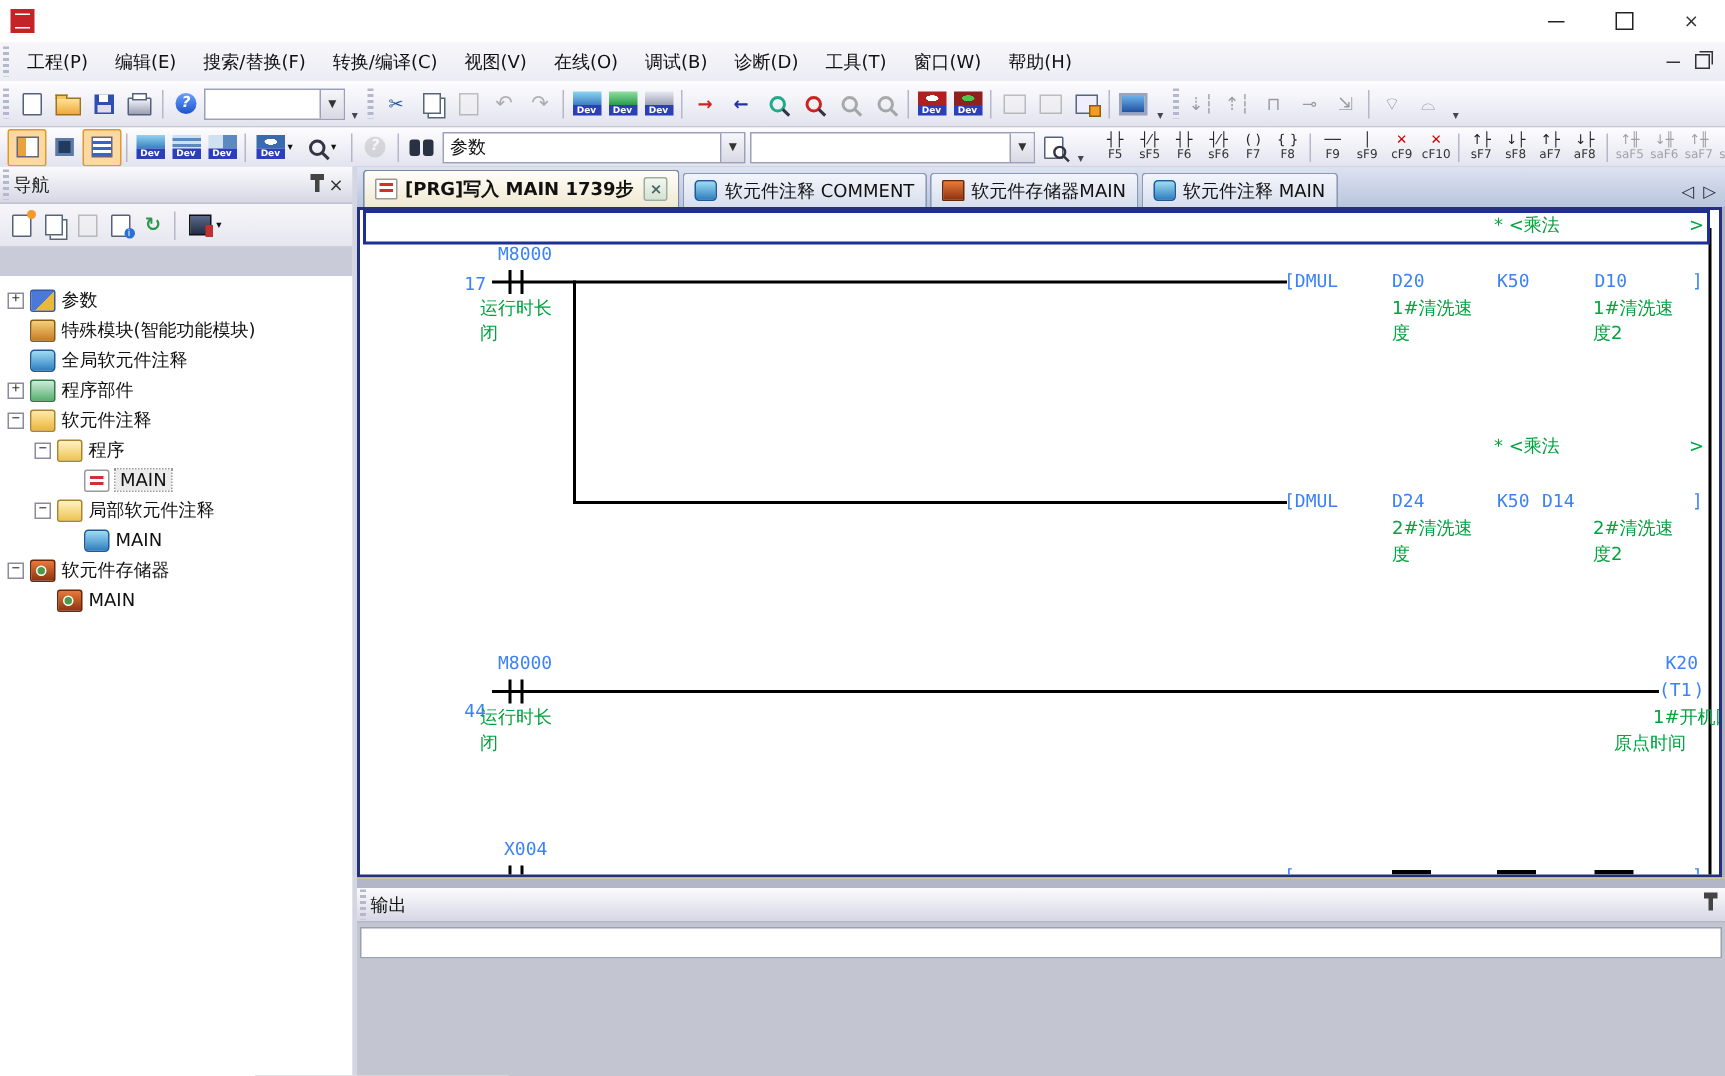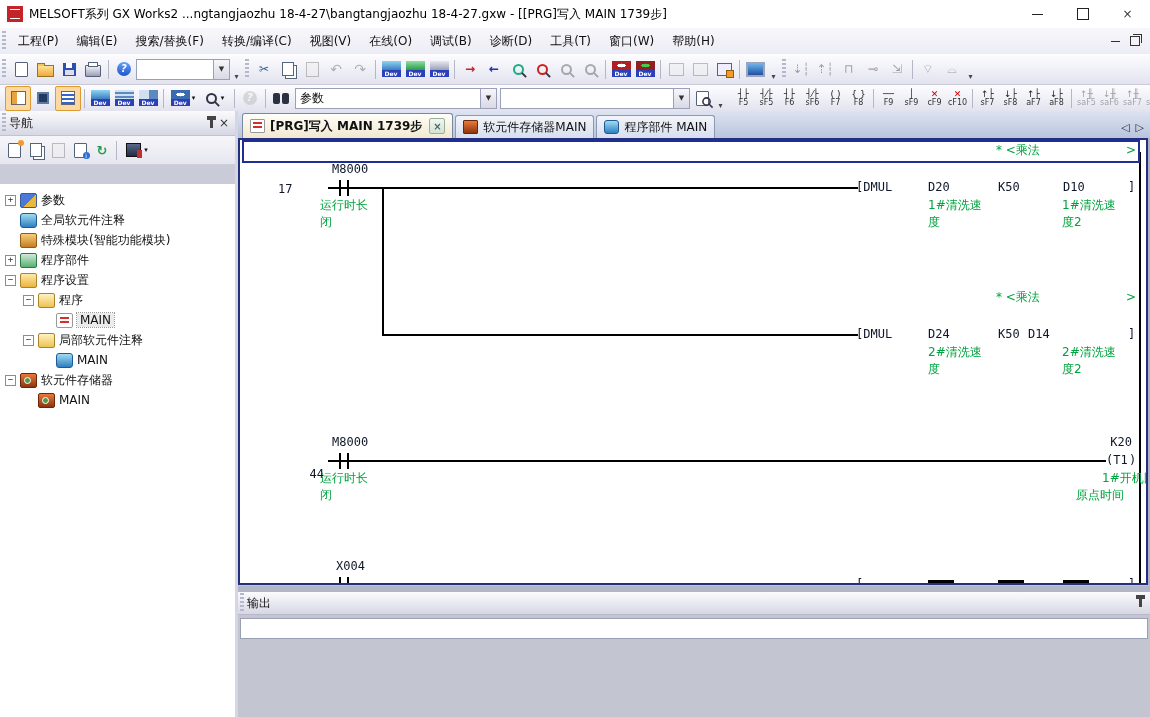--- a/index.html
+++ b/index.html
@@ -92,21 +92,21 @@
   .tab.active{height:24px;background:linear-gradient(#fffef9,#f0e8d0);border-color:#7a88a3;font-weight:bold;}
   .tabic{width:13px;height:12px;margin-right:5px;flex:0 0 auto;border-radius:1px;position:relative;}
   .tabic-prg{background:#fff;border:1px solid #999;}
   .tabic-prg::after{content:"";position:absolute;left:2px;top:2px;right:2px;bottom:2px;background:repeating-linear-gradient(to bottom,#d03030 0 2px,#fff 2px 4px);}
   .tabic-cmt{background:linear-gradient(#9fdcf2,#2e7fc0);border:1px solid #1d5a96;border-radius:3px;}
   .tabic-dmem{background:linear-gradient(#e87a3a,#8d3410);border:1px solid #6b2608;}
   .tabclose{width:14px;height:14px;margin-left:7px;border:1px solid #9ab09a;background:linear-gradient(#f2f6f0,#d5e2d2);display:flex;align-items:center;justify-content:center;font-size:10px;color:#466;border-radius:2px;}
   .tabarrows{margin-left:auto;display:flex;gap:6px;padding:0 6px 4px 0;font-size:11px;color:#223;}
   
   .ladder{position:absolute;left:0;top:27px;width:910px;height:447px;background:#fff;border:2px solid #24307e;box-sizing:border-box;overflow:hidden;}
-  .lt{position:absolute;font-family:"DejaVu Sans Mono","Liberation Mono",monospace;font-size:12px;line-height:14px;color:#0f172a;white-space:nowrap;}
+  .lt{position:absolute;font-family:"DejaVu Sans Mono","Liberation Mono",monospace;font-size:12px;line-height:14px;color:#3b82f6;white-space:nowrap;}
   .lc{position:absolute;font-size:12px;line-height:14px;color:#00a33e;white-space:nowrap;}
   .hline{position:absolute;height:2px;background:#000;}
   .vline{position:absolute;width:2px;background:#000;}
   .cbar{position:absolute;width:2px;height:16px;background:#000;}
   .stmtsel{position:absolute;border:2px solid #1d2f96;}
   
   .outgap{position:absolute;left:0;top:474px;width:912px;height:7px;background:#b3b6c6;border-top:1px solid #cfc79a;}
   .outpanel{position:absolute;left:0;top:481px;width:912px;height:162px;background:#c3c5d1;}
   .outhdr{height:22px;background:linear-gradient(#fbfbfd,#d7d7e5);border-bottom:1px solid #b8b8c8;display:flex;align-items:center;}
   .outblank{position:absolute;left:2px;top:26px;width:906px;height:19px;background:#fff;border:1px solid #9aa0b4;}
@@ -114,21 +114,20 @@
   .othead{display:flex;height:17px;background:#fff;border-bottom:1px solid #6a7088;font-size:11px;}
   .othead .c{border-right:1px solid #9aa;padding:1px 3px;box-sizing:border-box;white-space:nowrap;overflow:hidden;}
 </style>
 </head>
 <body>
 
 <div class="win">
 
   <div class="titlebar">
     <span class="appicon"></span>
-    <span class="titletext">MELSOFT系列 GX Works2 ...ngtangjaozhu 18-4-27\bangtangjaozhu 18-4-27.gxw - [[PRG]写入 MAIN 1739步]</span>
     <span class="wincontrols">
       <span class="wbtn">
           <i class="minline"></i>
         </span>
       <span class="wbtn">
           <i class="maxbox"></i>
         </span>
       <span class="wbtn">
           <span class="xchar">×</span>
         </span>
@@ -467,36 +466,36 @@
         </span>
     </div>
     <div class="tree">
       <div style="padding-top:6px">
         <div class="trow" style="padding-left:5px">
             <span class="exp">+</span>
             <i class="ti ti-param"></i>
             <span>参数</span>
           </div>
         <div class="trow" style="padding-left:20px">
+            <i class="ti ti-mod"></i>
+            <span>特殊模块(智能功能模块)</span>
+          </div>
+        <div class="trow" style="padding-left:20px">
             <i class="ti ti-cmt"></i>
             <span>全局软元件注释</span>
-          </div>
-        <div class="trow" style="padding-left:20px">
-            <i class="ti ti-mod"></i>
-            <span>特殊模块(智能功能模块)</span>
           </div>
         <div class="trow" style="padding-left:5px">
             <span class="exp">+</span>
             <i class="ti ti-pset"></i>
             <span>程序部件</span>
           </div>
         <div class="trow" style="padding-left:5px">
             <span class="exp">−</span>
             <i class="ti ti-parts"></i>
-            <span>程序设置</span>
+            <span>软元件注释</span>
           </div>
         <div class="trow" style="padding-left:23px">
             <span class="exp">−</span>
             <i class="ti ti-folder"></i>
             <span>程序</span>
           </div>
         <div class="trow" style="padding-left:56px">
             <i class="ti ti-main"></i>
             <span class="tsel">MAIN</span>
           </div>
@@ -526,42 +525,46 @@
 
   <div class="rightcol">
 
     <div class="tabbar">
       <span class="tab active">
           <i class="tabic tabic-prg"></i>
           <span>[PRG]写入 MAIN 1739步</span>
           <span class="tabclose">×</span>
         </span>
       <span class="tab">
+          <i class="tabic tabic-cmt"></i>
+          <span>软元件注释 COMMENT</span>
+        </span>
+      <span class="tab">
           <i class="tabic tabic-dmem"></i>
           <span>软元件存储器MAIN</span>
         </span>
       <span class="tab">
           <i class="tabic tabic-cmt"></i>
-          <span>程序部件 MAIN</span>
+          <span>软元件注释 MAIN</span>
         </span>
       <span class="tabarrows">
           <span>◁</span>
           <span>▷</span>
         </span>
     </div>
 
     <div class="ladder">
 
       <div class="vline" style="left:899px;top:12px;height:435px"></div>
 
       <div class="stmtsel" style="left:2px;top:0;width:894px;height:19px"></div>
       <span class="lc" style="left:756px;top:3px">* &lt;乘法</span>
       <span class="lc" style="left:886px;top:3px">&gt;</span>
 
-      <span class="lt" style="left:38px;top:42px;width:46px;text-align:left">17</span>
+      <span class="lt" style="left:38px;top:42px;width:46px;text-align:right">17</span>
       <span class="lt" style="left:92px;top:22px">M8000</span>
       <div class="hline" style="left:88px;top:47px;width:530px"></div>
       <div class="cbar" style="left:99px;top:40px"></div>
       <div class="cbar" style="left:107px;top:40px"></div>
       <span class="lc" style="left:80px;top:58px">运行时长</span>
       <span class="lc" style="left:80px;top:75px">闭</span>
       <div class="vline" style="left:142px;top:47px;height:149px"></div>
       <span class="lt" style="left:616px;top:40px">[DMUL</span>
       <span class="lt" style="left:688px;top:40px">D20</span>
       <span class="lt" style="left:758px;top:40px">K50</span>

